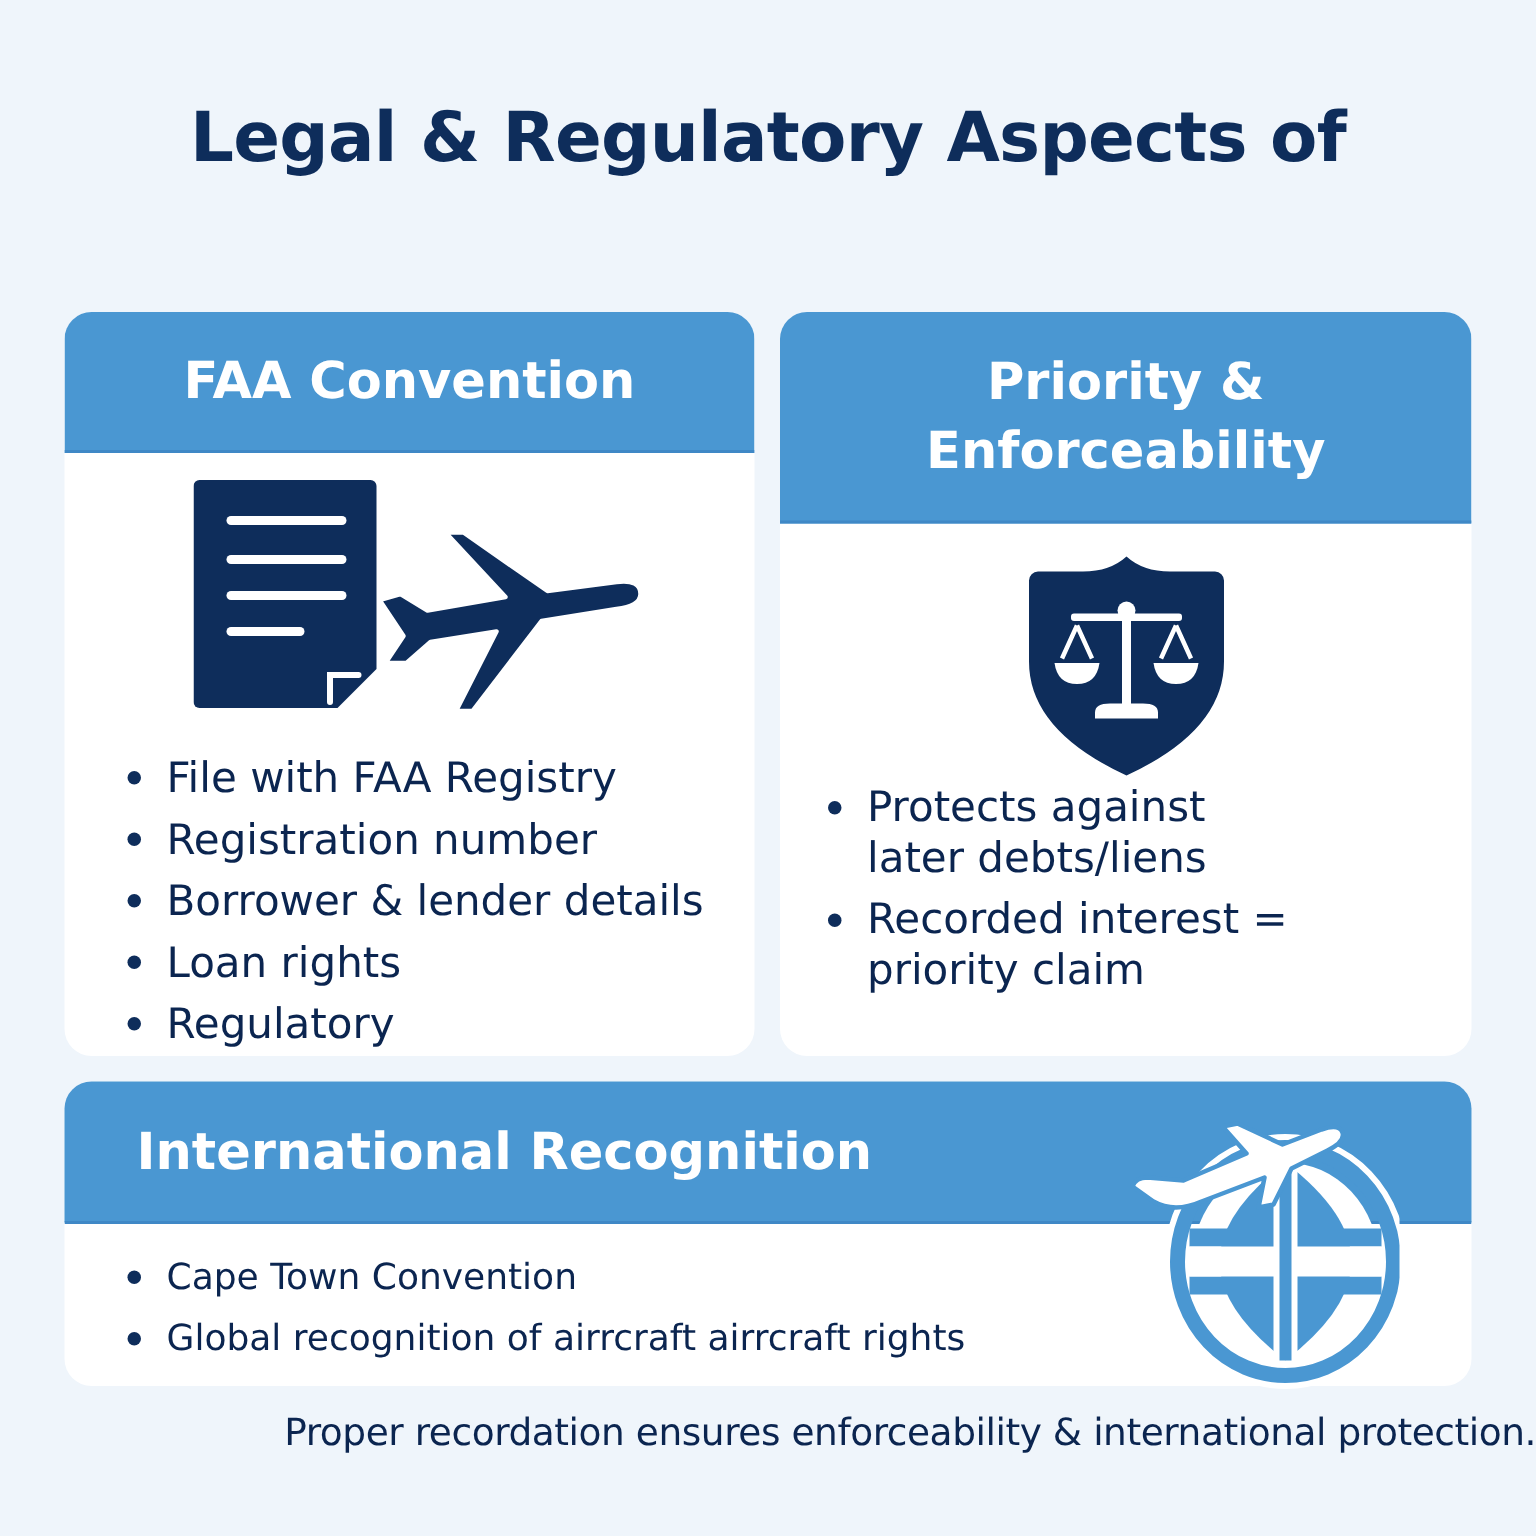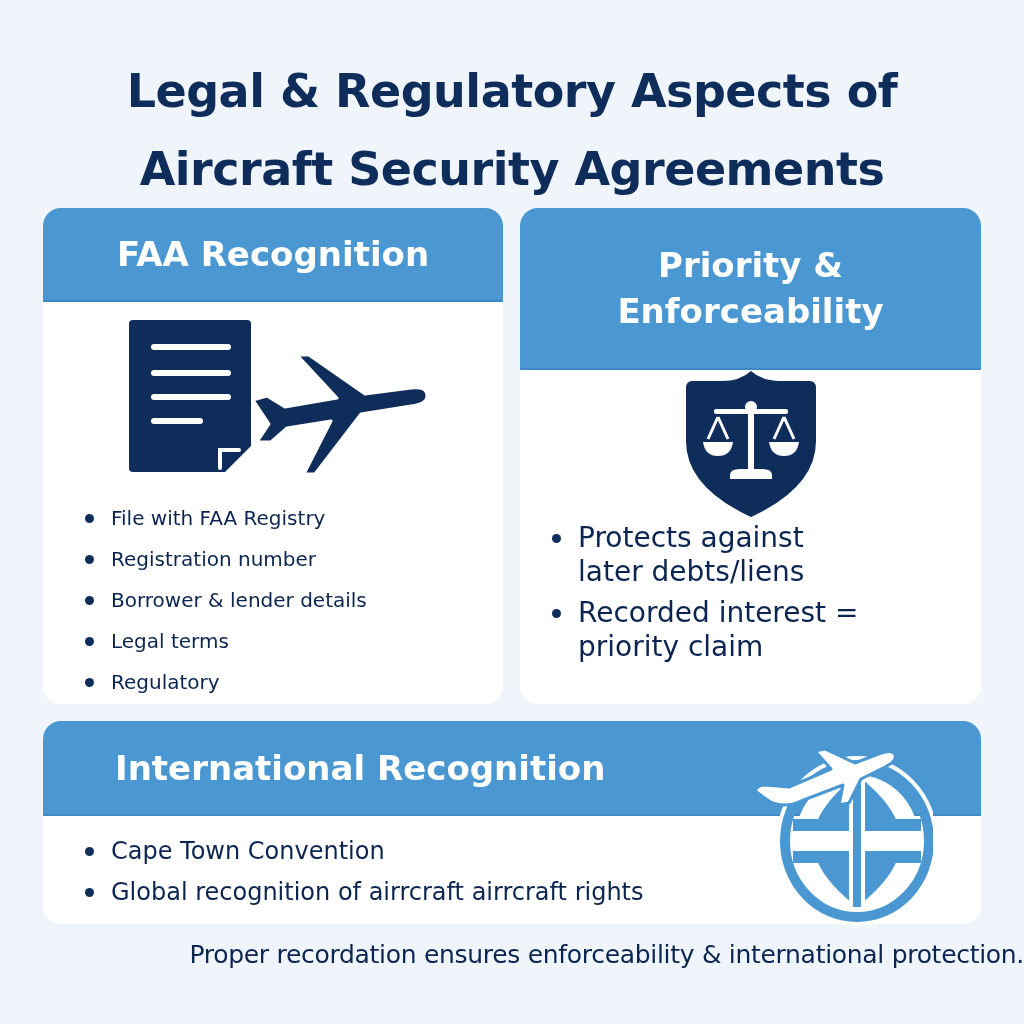--- a/index.html
+++ b/index.html
@@ -26,77 +26,76 @@
     background: #4a97d2; color: #ffffff;
     font-family: "DejaVu Sans", sans-serif; font-weight: bold;
     text-align: center;
     display: flex; flex-direction: column; justify-content: center; align-items: center;
     border-bottom: 2px solid #3f88c6;
     box-sizing: border-box;
   }
   #card-faa { left: 43px; top: 208px; width: 460px; height: 496px; }
   #card-faa .card-header { height: 94px; font-size: 34px; }
   #card-priority { left: 520px; top: 208px; width: 461px; height: 496px; }
-  #card-priority .card-header { height: 162px; font-size: 34px; line-height: 46px; }
+  #card-priority .card-header { height: 141px; font-size: 34px; line-height: 46px; }
   #card-intl { left: 43px; top: 721px; width: 938px; height: 203px; overflow: visible; }
   #card-intl .card-header {
-    height: 95px; font-size: 34px; align-items: flex-start; padding-left: 72px;
+    height: 95px; font-size: 34px; align-items: flex-start; padding-left: 48px;
     border-radius: 18px 18px 0 0;
   }
   ul.bullets {
     list-style: none; margin: 0; padding: 0;
     font-family: "DejaVu Sans", sans-serif; color: #0b2550;
   }
   ul.bullets li { position: relative; padding-left: 30px; }
   ul.bullets li::before {
     content: ""; position: absolute; left: 4px; width: 9px; height: 9px;
     border-radius: 50%; background: #0e2d5b;
   }
-  #faa-list { position: absolute; left: 38px; top: 290px; font-size: 20px; line-height: 41px; }
+  #faa-list { position: absolute; left: 38px; top: 290px; font-size: 28px; line-height: 41px; }
   #faa-list li::before { top: 16px; }
   #priority-list { position: absolute; left: 28px; top: 313px; font-size: 28px; line-height: 34px; }
   #priority-list li { margin-bottom: 7px; }
   #priority-list li::before { top: 13px; }
   #intl-list { position: absolute; left: 38px; top: 110px; font-size: 24px; line-height: 41px; }
   #intl-list li::before { top: 16px; }
   .icon { position: absolute; }
   .footer {
     position: absolute; left: 0; top: 940px; width: 1024px; text-align: right;
     font-family: "DejaVu Sans", sans-serif; font-size: 25px; color: #0b2550;
     letter-spacing: -0.3px;
   }
 </style>
 </head>
 <body>
 
 <div class="title">
   <div>Legal &amp; Regulatory Aspects of</div>
-  <div>Aircraft Security Agreements</div>
 </div>
 
 <div class="card" id="card-faa">
   <div class="card-header">
-    <span>FAA Recognition</span>
+    <span>FAA Convention</span>
   </div>
   <svg class="icon" style="left:86px; top:112px;" width="300" height="160" viewBox="0 0 300 160">
 
     <path d="M4 0 H118 a4 4 0 0 1 4 4 V126 L96 152 H4 a4 4 0 0 1 -4 -4 V4 a4 4 0 0 1 4 -4 Z" fill="#0e2d5b"></path>
     <rect x="22" y="24" width="80" height="6" rx="3" fill="#ffffff"></rect>
     <rect x="22" y="50" width="80" height="6" rx="3" fill="#ffffff"></rect>
     <rect x="22" y="74" width="80" height="6" rx="3" fill="#ffffff"></rect>
     <rect x="22" y="98" width="52" height="6" rx="3" fill="#ffffff"></rect>
     <path d="M91 148 V130 H110" fill="none" stroke="#ffffff" stroke-width="4" stroke-linecap="round"></path>
 
     <path d="M124 80 L138 76 L156 87 L208 78 L168 35 L180 35 L236 74 L282 68 Q298 66 298 76 Q298 84 282 86 L232 94 L186 154 L175 154 L202 101 L158 108 L142 122 L128 122 L140 104 Z" fill="#0e2d5b" stroke="#ffffff" stroke-width="3" stroke-linejoin="round"></path>
   </svg>
   <ul class="bullets" id="faa-list">
     <li>File with FAA Registry</li>
     <li>Registration number</li>
     <li>Borrower &amp; lender details</li>
-    <li>Legal terms</li>
+    <li>Loan rights</li>
     <li>Regulatory</li>
   </ul>
 </div>
 
 <div class="card" id="card-priority">
   <div class="card-header">
     <span>Priority &amp;</span>
     <span>Enforceability</span>
   </div>
   <svg class="icon" style="left:164px; top:161px;" width="134" height="150" viewBox="0 0 134 150">

